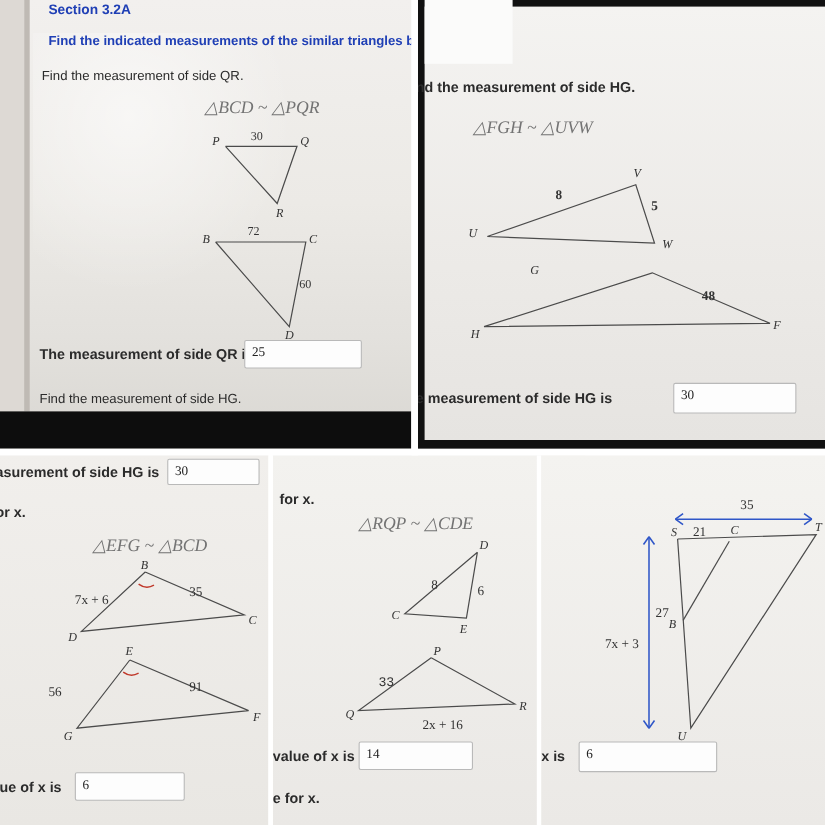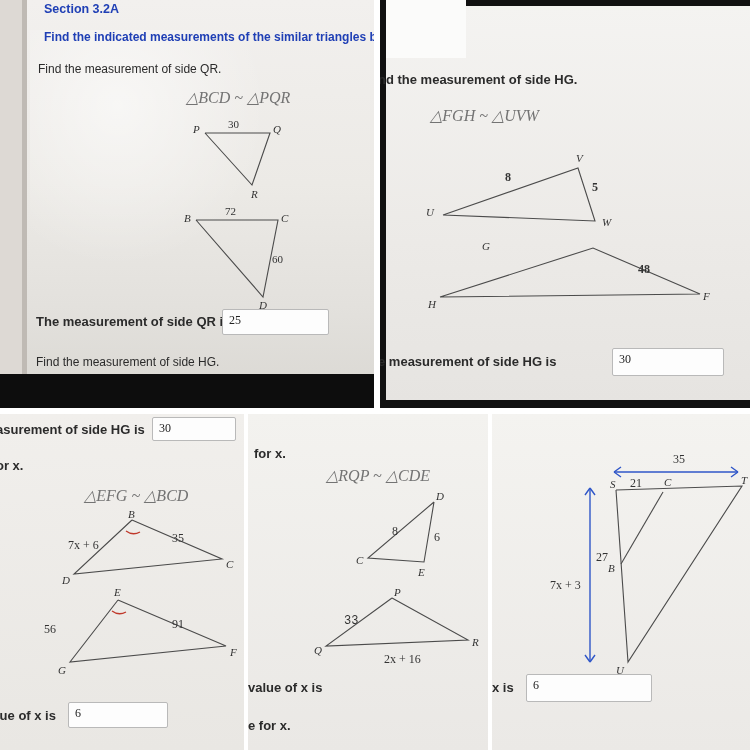--- a/index.html
+++ b/index.html
@@ -191,20 +191,23 @@
     <div class="txt num2" style="left:144px;top:110px;">8</div>
     <div class="txt num2" style="left:186px;top:116px;">6</div>
 
     <div class="txt lbl" style="left:146px;top:172px;">P</div>
     <div class="txt lbl" style="left:66px;top:230px;">Q</div>
     <div class="txt lbl" style="left:224px;top:222px;">R</div>
     <div class="txt num2" style="left:96px;top:200px;font-family:Liberation Mono, monospace;">33</div>
     <div class="txt num2" style="left:136px;top:238px;">2x + 16</div>
 
     <div class="txt qbold" style="left:0px;top:266px;font-weight:bold;">value of x is</div>
+    <div class="abox" style="left:78px;top:260px;width:102px;height:24px;">
+      <span class="val">14</span>
+    </div>
 
     <div class="txt qbold" style="left:0px;top:304px;font-weight:bold;">e for x.</div>
   </div>
 
   <div class="panel" id="panel-br">
     <div class="paper"></div>
 
     <svg width="258" height="336">
 
       <path class="dimline" d="M122,58 L246,58"></path>

